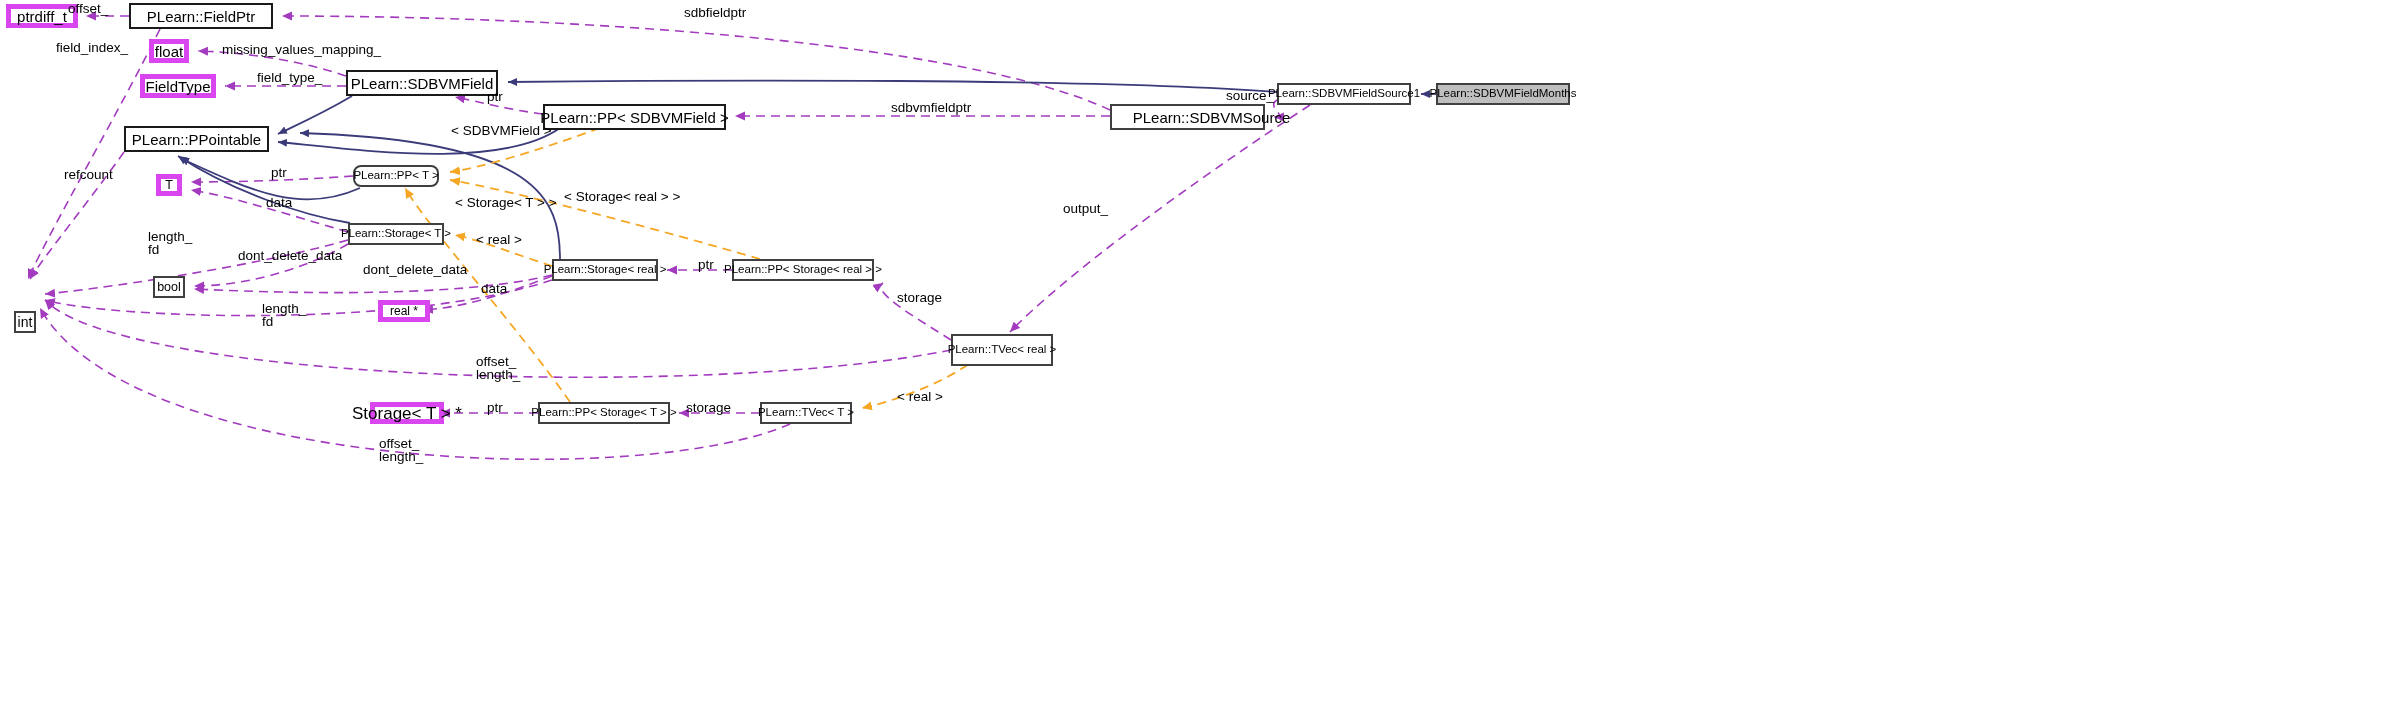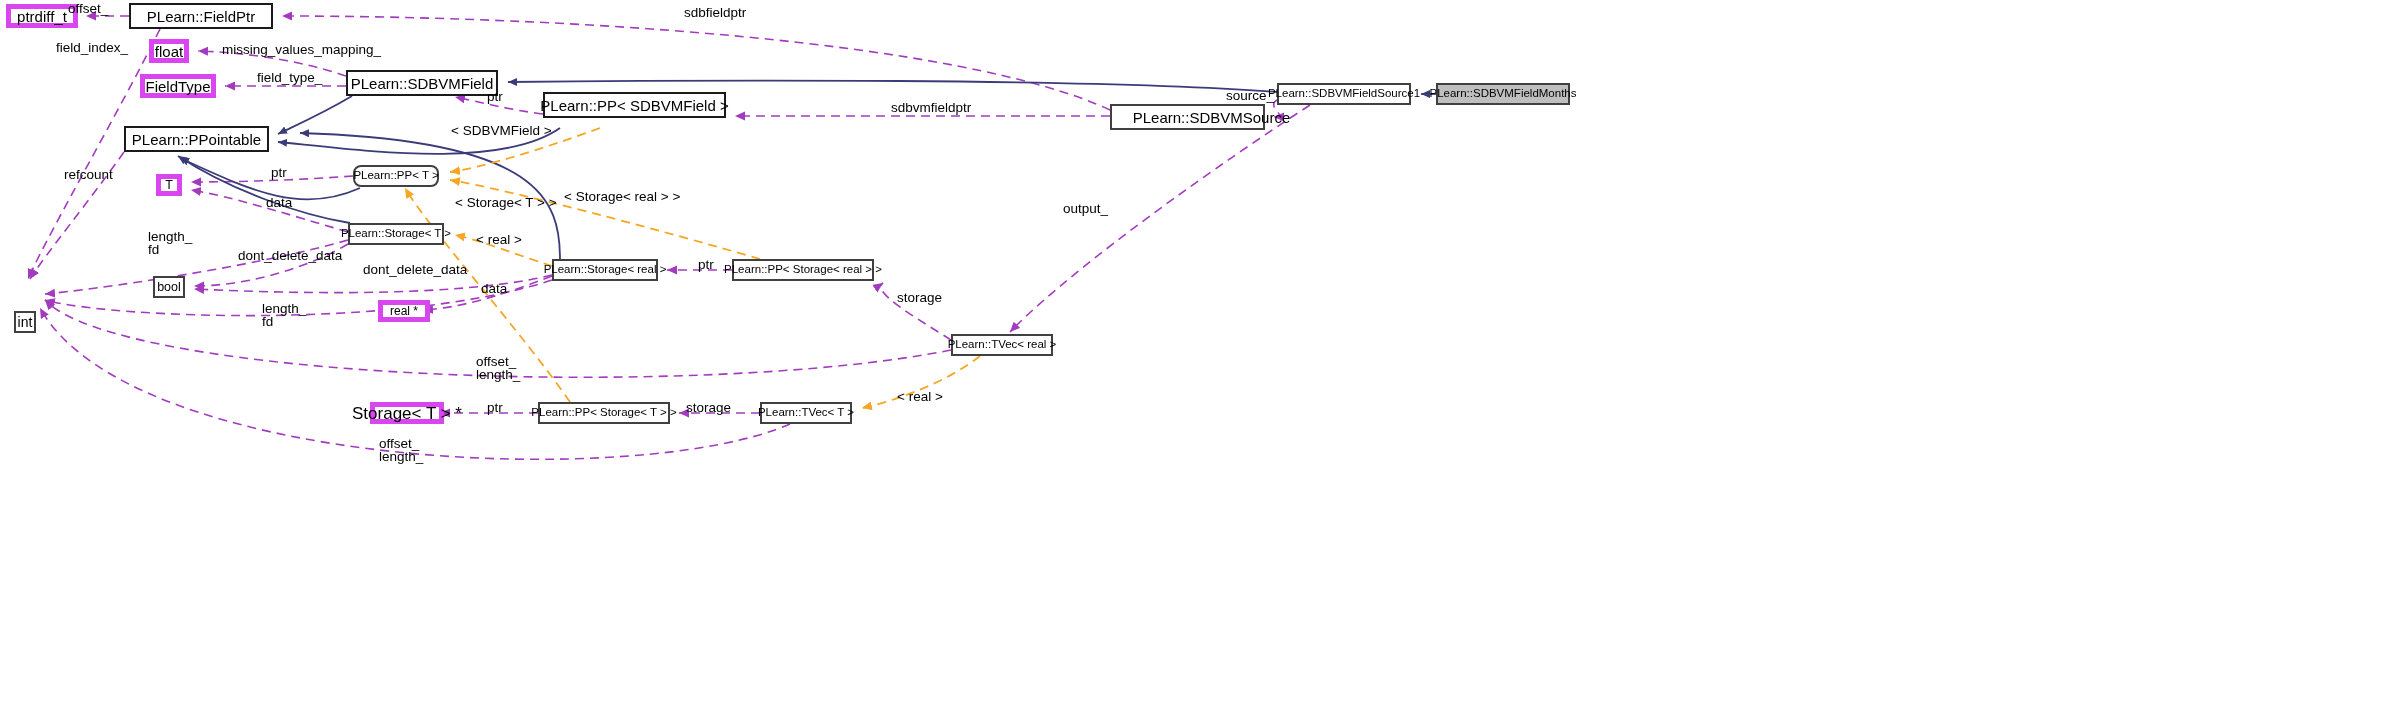--- a/index.html
+++ b/index.html
@@ -127,33 +127,33 @@
       <path d="M980,356 C950,380 900,400 862,408" marker-end="url(#arrTpl)"></path>
     </g>
   </svg>
 
   <div class="node thin" style="left:6px;top:4px;width:72px;height:24px;">ptrdiff_t</div>
   <div class="node hdr" style="left:129px;top:3px;width:144px;height:26px;">PLearn::FieldPtr</div>
   <div class="node thin" style="left:149px;top:39px;width:40px;height:24px;">float</div>
   <div class="node thin" style="left:140px;top:74px;width:76px;height:24px;">FieldType</div>
   <div class="node hdr" style="left:346px;top:70px;width:152px;height:26px;">PLearn::SDBVMField</div>
   <div class="node hdr" style="left:124px;top:126px;width:145px;height:26px;">PLearn::PPointable</div>
-  <div class="node hdr" style="left:543px;top:92px;width:183px;height:26px;">PLearn::PP&lt; SDBVMField &gt;</div>
+  <div class="node hdr" style="left:543px;top:104px;width:183px;height:26px;">PLearn::PP&lt; SDBVMField &gt;</div>
   <div class="node bold" style="left:1110px;top:104px;width:155px;height:26px;padding-left:48px;">PLearn::SDBVMSource</div>
   <div class="node bold" style="left:1277px;top:83px;width:134px;height:22px;font-size:11.5px;">PLearn::SDBVMFieldSource1</div>
   <div class="node nav" style="left:1436px;top:83px;width:134px;height:22px;font-size:11.5px;">PLearn::SDBVMFieldMonths</div>
   <div class="node thin" style="left:156px;top:174px;width:26px;height:22px;font-size:12.5px;">T</div>
   <div class="node bold" style="left:353px;top:165px;width:86px;height:22px;font-size:11.5px;border-radius:8px;">PLearn::PP&lt; T &gt;</div>
   <div class="node bold" style="left:348px;top:223px;width:96px;height:22px;font-size:11.5px;">PLearn::Storage&lt; T &gt;</div>
   <div class="node bold" style="left:153px;top:276px;width:32px;height:22px;font-size:12.5px;">bool</div>
   <div class="node bold" style="left:14px;top:291px;width:22px;height:22px;font-size:14px;margin-top:20px;">int</div>
   <div class="node bold" style="left:552px;top:259px;width:106px;height:22px;font-size:11.5px;">PLearn::Storage&lt; real &gt;</div>
   <div class="node bold" style="left:732px;top:259px;width:142px;height:22px;font-size:11.5px;">PLearn::PP&lt; Storage&lt; real &gt; &gt;</div>
   <div class="node thin" style="left:378px;top:300px;width:52px;height:22px;font-size:12px;">real *</div>
-  <div class="node bold" style="left:951px;top:334px;width:102px;height:22px;font-size:11.5px;">PLearn::TVec&lt; real &gt;</div>
+  <div class="node bold" style="left:951px;top:334px;width:102px;height:32px;font-size:11.5px;">PLearn::TVec&lt; real &gt;</div>
   <div class="node thin" style="left:342px;top:402px;width:74px;height:22px;font-size:17px;margin-left:28px;">Storage&lt; T &gt; *</div>
   <div class="node bold" style="left:538px;top:402px;width:132px;height:22px;font-size:11.5px;">PLearn::PP&lt; Storage&lt; T &gt; &gt;</div>
   <div class="node bold" style="left:760px;top:402px;width:92px;height:22px;font-size:11.5px;">PLearn::TVec&lt; T &gt;</div>
 
   <div class="elabel" style="left:68px;top:2px;">offset_</div>
   <div class="elabel" style="left:684px;top:6px;">sdbfieldptr</div>
   <div class="elabel" style="left:56px;top:41px;">field_index_</div>
   <div class="elabel" style="left:222px;top:43px;">missing_values_mapping_</div>
   <div class="elabel" style="left:257px;top:71px;">field_type_</div>
   <div class="elabel" style="left:487px;top:90px;">ptr</div>

